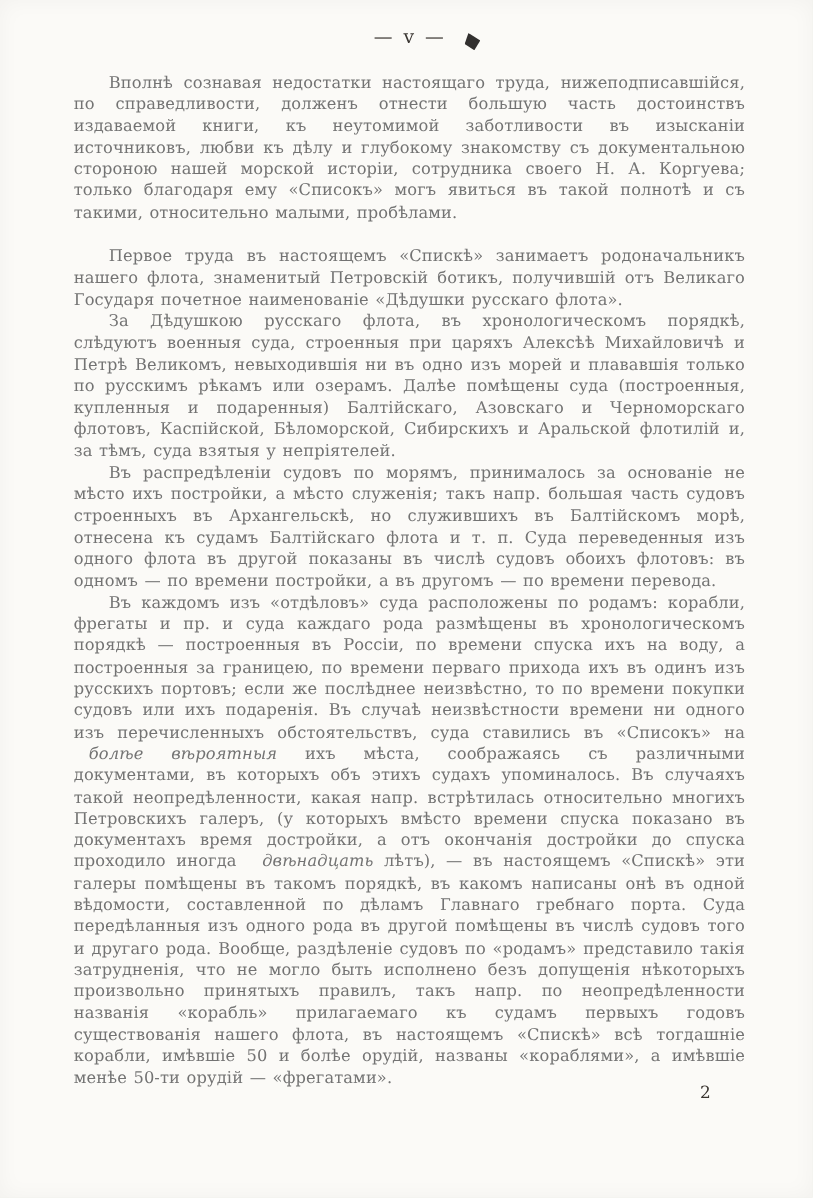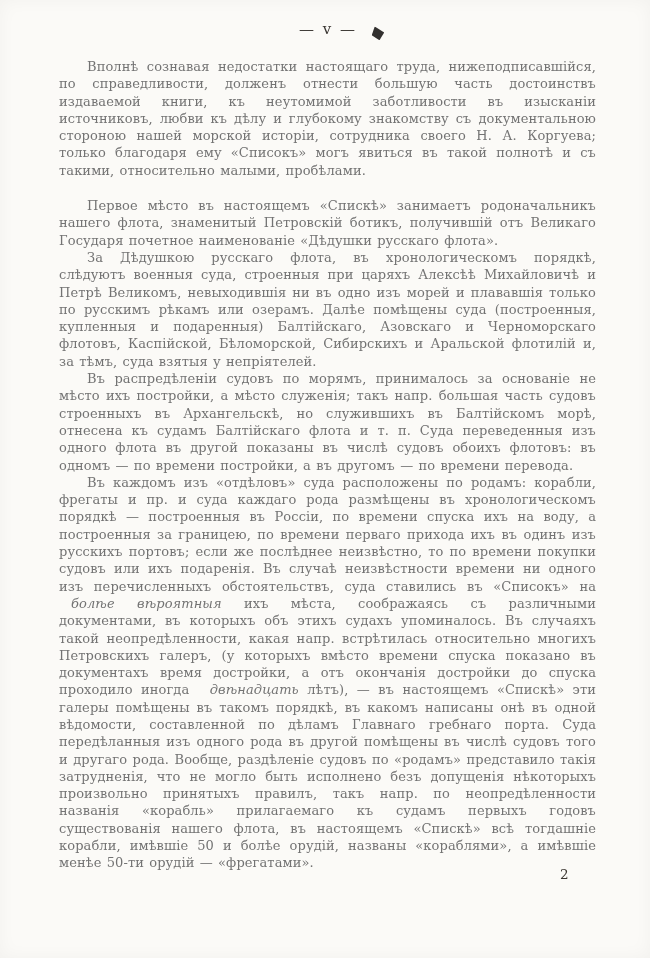--- a/index.html
+++ b/index.html
@@ -67,20 +67,20 @@
 </head>
 <body>
 
 <div class="page">
   <div class="pagenum-header">— v —</div>
 
   <div class="ink-mark"></div>
 
   <div class="text-block">
       <p class="gap-after"><span>Вполнѣ сознавая недостатки настоящаго труда, нижеподписавшійся, по справедливости, долженъ отнести большую часть достоинствъ издаваемой книги, къ неутомимой заботливости въ изысканіи источниковъ, любви къ дѣлу и глубокому знакомству съ документальною стороною нашей морской исторіи, сотрудника своего Н. А. Коргуева; только благодаря ему «Списокъ» могъ явиться въ такой полнотѣ и съ такими, относительно малыми, пробѣлами.</span></p>
-      <p><span>Первое мѣсто въ настоящемъ «Спискѣ» занимаетъ родоначальникъ нашего флота, знаменитый Петровскій ботикъ, получившій отъ Великаго Государя почетное наименованіе «Дѣдушки русскаго флота».</span></p>
+      <p><span>Первое труда въ настоящемъ «Спискѣ» занимаетъ родоначальникъ нашего флота, знаменитый Петровскій ботикъ, получившій отъ Великаго Государя почетное наименованіе «Дѣдушки русскаго флота».</span></p>
       <p><span>За Дѣдушкою русскаго флота, въ хронологическомъ порядкѣ, слѣдуютъ военныя суда, строенныя при царяхъ Алексѣѣ Михайловичѣ и Петрѣ Великомъ, невыходившія ни въ одно изъ морей и плававшія только по русскимъ рѣкамъ или озерамъ. Далѣе помѣщены суда (построенныя, купленныя и подаренныя) Балтійскаго, Азовскаго и Черноморскаго флотовъ, Каспійской, Бѣломорской, Сибирскихъ и Аральской флотилій и, за тѣмъ, суда взятыя у непріятелей.</span></p>
       <p><span>Въ распредѣленіи судовъ по морямъ, принималось за основаніе не мѣсто ихъ постройки, а мѣсто служенія; такъ напр. большая часть судовъ строенныхъ въ Архангельскѣ, но служившихъ въ Балтійскомъ морѣ, отнесена къ судамъ Балтійскаго флота и т. п. Суда переведенныя изъ одного флота въ другой показаны въ числѣ судовъ обоихъ флотовъ: въ одномъ — по времени постройки, а въ другомъ — по времени перевода.</span></p>
       <p><span>Въ каждомъ изъ «отдѣловъ» суда расположены по родамъ: корабли, фрегаты и пр. и суда каждаго рода размѣщены въ хронологическомъ порядкѣ — построенныя въ Россіи, по времени спуска ихъ на воду, а построенныя за границею, по времени перваго прихода ихъ въ одинъ изъ русскихъ портовъ; если же послѣднее неизвѣстно, то по времени покупки судовъ или ихъ подаренія. Въ случаѣ неизвѣстности времени ни одного изъ перечисленныхъ обстоятельствъ, суда ставились въ «Списокъ» на </span><span class="it">болѣе вѣроятныя</span><span> ихъ мѣста, соображаясь съ различными документами, въ которыхъ объ этихъ судахъ упоминалось. Въ случаяхъ такой неопредѣленности, какая напр. встрѣтилась относительно многихъ Петровскихъ галеръ, (у которыхъ вмѣсто времени спуска показано въ документахъ время достройки, а отъ окончанія достройки до спуска проходило иногда </span><span class="it">двѣнадцать</span><span> лѣтъ), — въ настоящемъ «Спискѣ» эти галеры помѣщены въ такомъ порядкѣ, въ какомъ написаны онѣ въ одной вѣдомости, составленной по дѣламъ Главнаго гребнаго порта. Суда передѣланныя изъ одного рода въ другой помѣщены въ числѣ судовъ того и другаго рода. Вообще, раздѣленіе судовъ по «родамъ» представило такія затрудненія, что не могло быть исполнено безъ допущенія нѣкоторыхъ произвольно принятыхъ правилъ, такъ напр. по неопредѣленности названія «корабль» прилагаемаго къ судамъ первыхъ годовъ существованія нашего флота, въ настоящемъ «Спискѣ» всѣ тогдашніе корабли, имѣвшіе 50 и болѣе орудій, названы «кораблями», а имѣвшіе менѣе 50-ти орудій — «фрегатами».</span></p>
     </div>
 
   <div class="signature-mark">2</div>
 </div>
 
 </body></html>

